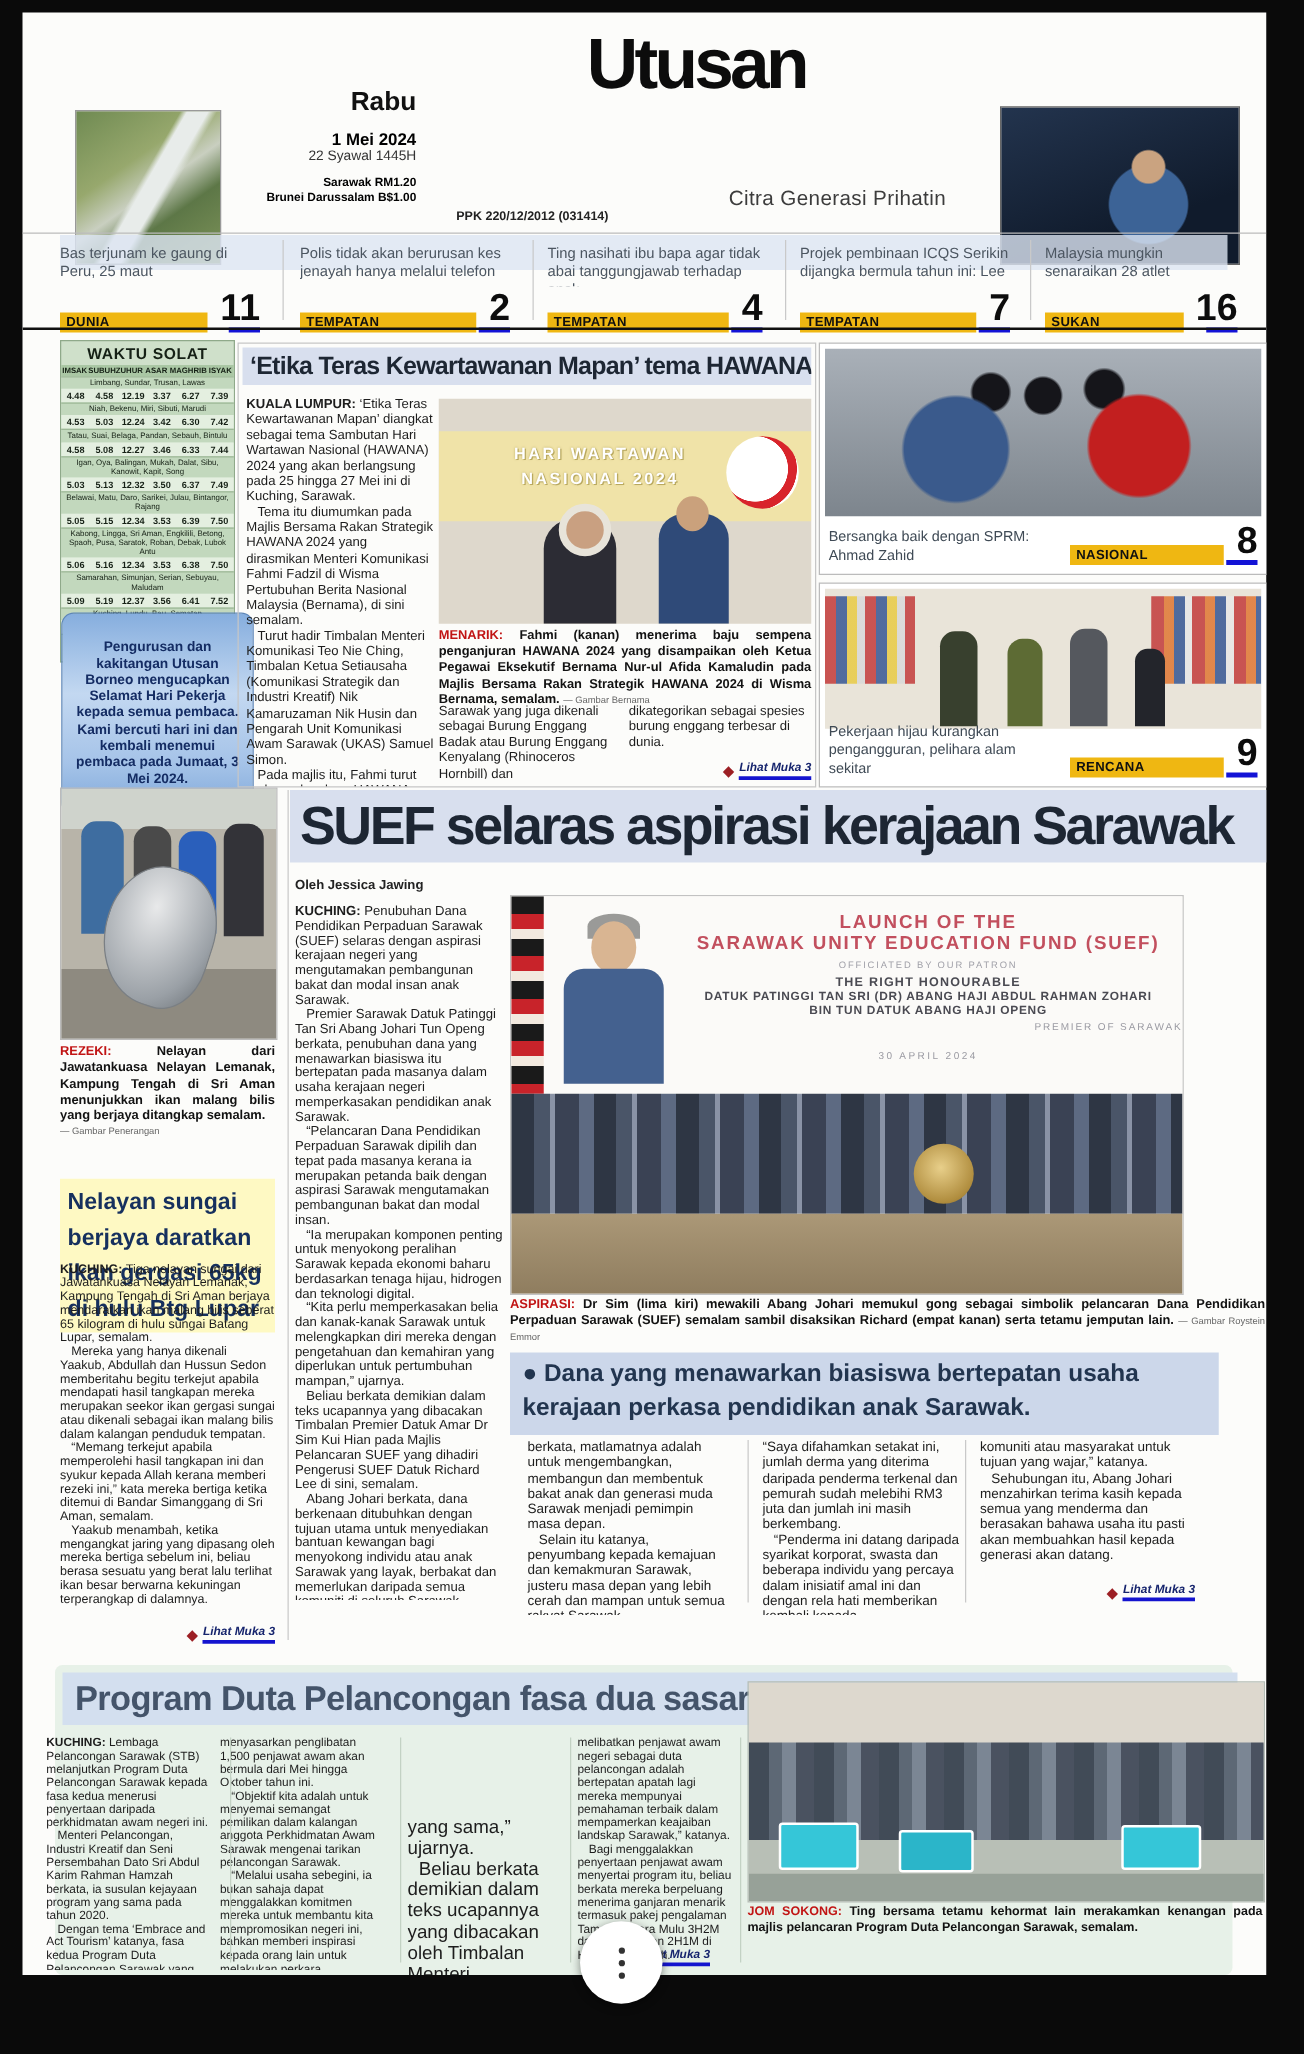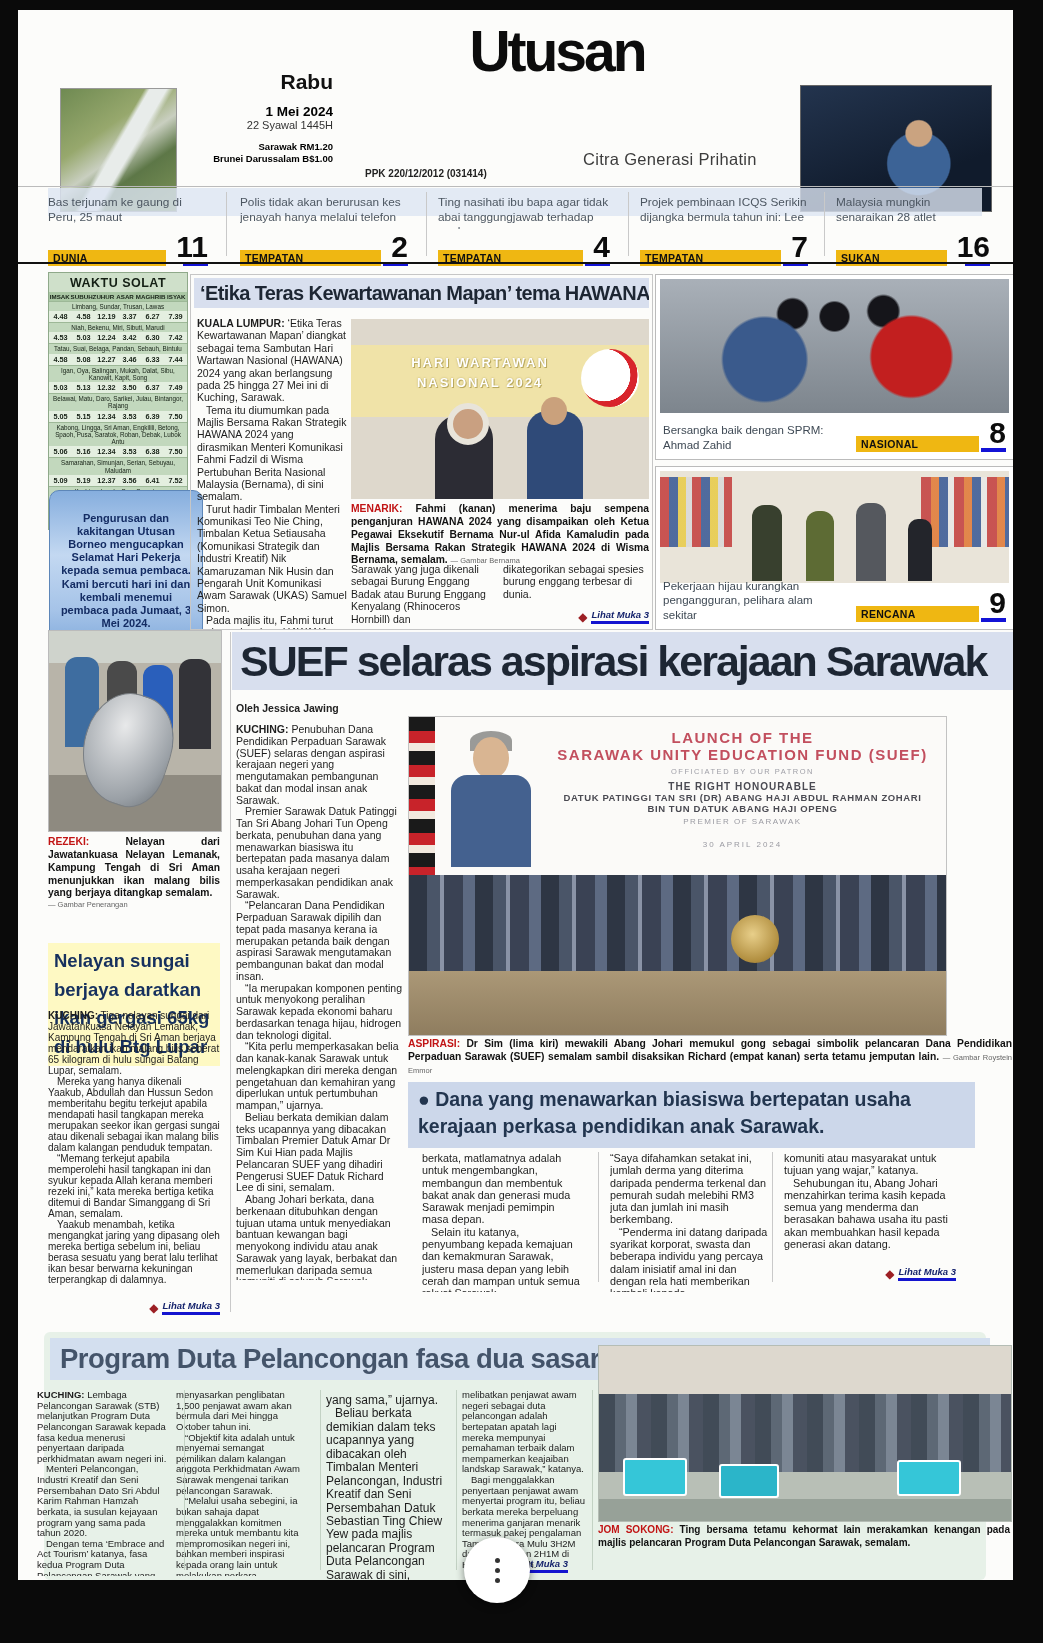--- a/index.html
+++ b/index.html
@@ -63,21 +63,21 @@
   .banner .premier-fig{position:absolute;left:34px;top:14px;width:96px;height:136px;}
   .banner .suit{position:absolute;left:8px;top:44px;width:80px;height:92px;background:#44618f;border-radius:16px 16px 0 0;}
   .banner .head{position:absolute;left:30px;top:6px;width:36px;height:42px;background:#d9b592;border-radius:50%;}
   .banner .hair{position:absolute;left:27px;top:0px;width:42px;height:20px;background:#9a9a98;border-radius:50% 50% 0 0;}
   .bt{text-align:center;margin:0;}
   .bt1{color:#c24f5e;font-weight:bold;font-size:15px;letter-spacing:1.5px;padding-top:12px;}
   .bt2{color:#c24f5e;font-weight:bold;font-size:15px;letter-spacing:1.5px;}
   .bt3{color:#a0a0a8;font-size:7.5px;letter-spacing:1.5px;margin-top:4px;}
   .bt4{color:#4a4a52;font-weight:bold;font-size:10px;letter-spacing:1px;margin-top:5px;}
   .bt5{color:#4a4a52;font-weight:bold;font-size:9.5px;letter-spacing:.6px;}
-  .bt7{color:#9a9aa2;font-size:8px;letter-spacing:1.5px;margin-top:3px;}
+  .bt7{color:#9a9aa2;font-size:8px;letter-spacing:1.5px;margin-top:3px;text-align:right;}
   .bt8{color:#9a9aa2;font-size:8px;letter-spacing:2px;margin-top:14px;}
   .crowd{background:repeating-linear-gradient(90deg,#2e3644 0 18px,#4a5568 18px 31px,#8a93a6 31px 35px,#3a4254 35px 54px,#5d6a82 54px 66px);}
   .floor{background:linear-gradient(180deg,#ab9877,#8f7d5f);}
   .gong{position:absolute;border-radius:50%;background:radial-gradient(circle at 45% 40%,#e8cf8a,#b08d3e 70%,#7c5f24);}
   
   .green{background:#e7f1e8;}
   .duta-h{background:#d3dfef;color:#44546a;font-weight:bold;font-size:27.5px;letter-spacing:-.5px;display:flex;align-items:center;padding-left:10px;white-space:nowrap;overflow:hidden;}
   .gv{background:#c3d2c4;width:1px;}
   
   .fab{position:absolute;left:464px;top:1537px;width:66px;height:66px;border-radius:50%;background:#fff;box-shadow:0 2px 8px rgba(0,0,0,.45);display:flex;flex-direction:column;align-items:center;justify-content:center;gap:5px;}
@@ -421,21 +421,21 @@
   <div class="abs body-col" style="left:19px;top:1380px;width:130px;height:186px;font-size:9.5px;line-height:1.12;">
     <p><b class="lead">KUCHING:</b> <span>Lembaga Pelancongan Sarawak (STB) melanjutkan Program Duta Pelancongan Sarawak kepada fasa kedua menerusi penyertaan daripada perkhidmatan awam negeri ini.</span></p>
     <p>Menteri Pelancongan, Industri Kreatif dan Seni Persembahan Dato Sri Abdul Karim Rahman Hamzah berkata, ia susulan kejayaan program yang sama pada tahun 2020.</p>
     <p>Dengan tema ‘Embrace and Act Tourism’ katanya, fasa kedua Program Duta Pelancongan Sarawak yang</p>
   </div>
   <div class="abs body-col" style="left:158px;top:1380px;width:130px;height:186px;font-size:9.5px;line-height:1.12;">
     <p>menyasarkan penglibatan 1,500 penjawat awam akan bermula dari Mei hingga Oktober tahun ini.</p>
     <p>“Objektif kita adalah untuk menyemai semangat pemilikan dalam kalangan anggota Perkhidmatan Awam Sarawak mengenai tarikan pelancongan Sarawak.</p>
     <p>“Melalui usaha sebegini, ia bukan sahaja dapat menggalakkan komitmen mereka untuk membantu kita mempromosikan negeri ini, bahkan memberi inspirasi kepada orang lain untuk melakukan perkara</p>
   </div>
-  <div class="abs body-col" style="left:308px;top:1384px;width:130px;height:186px;font-size:12px;line-height:1.12;">
+  <div class="abs body-col" style="left:308px;top:1444px;width:130px;height:186px;font-size:15px;line-height:1.12;">
     <p>yang sama,” ujarnya.</p>
     <p>Beliau berkata demikian dalam teks ucapannya yang dibacakan oleh Timbalan Menteri Pelancongan, Industri Kreatif dan Seni Persembahan Datuk Sebastian Ting Chiew Yew pada majlis pelancaran Program Duta Pelancongan Sarawak di sini, semalam.</p>
     <p>Abdul Karim menambah, ini juga akan menyumbang ke arah mencapai sasaran ketibaan sebanyak empat juta pelawat ke Sarawak menjelang pengunjung tahun ini.</p>
     <p>“Kita yakin usaha</p>
   </div>
   <div class="abs body-col" style="left:444px;top:1380px;width:126px;height:186px;font-size:9.5px;line-height:1.12;">
     <p>melibatkan penjawat awam negeri sebagai duta pelancongan adalah bertepatan apatah lagi mereka mempunyai pemahaman terbaik dalam mempamerkan keajaiban landskap Sarawak,” katanya.</p>
     <p>Bagi menggalakkan penyertaan penjawat awam menyertai program itu, beliau berkata mereka berpeluang menerima ganjaran menarik termasuk pakej pengalaman Taman Negara Mulu 3H2M dan Penginapan 2H1M di Hotel City terpilih.</p>
   </div>
   <div class="abs gv" style="left:166px;top:1380px;height:180px;"></div>

